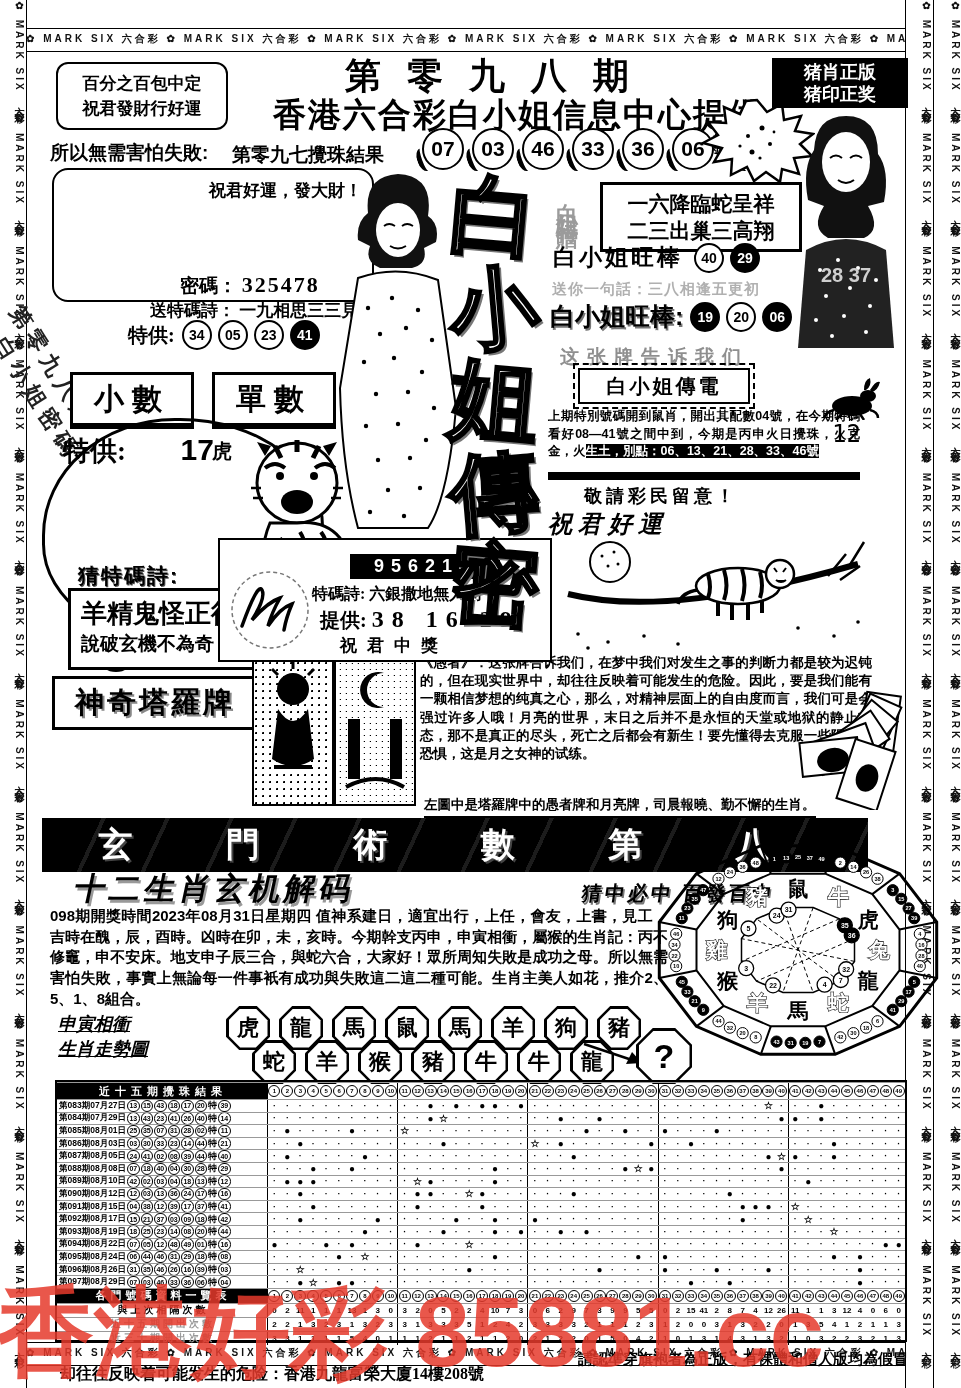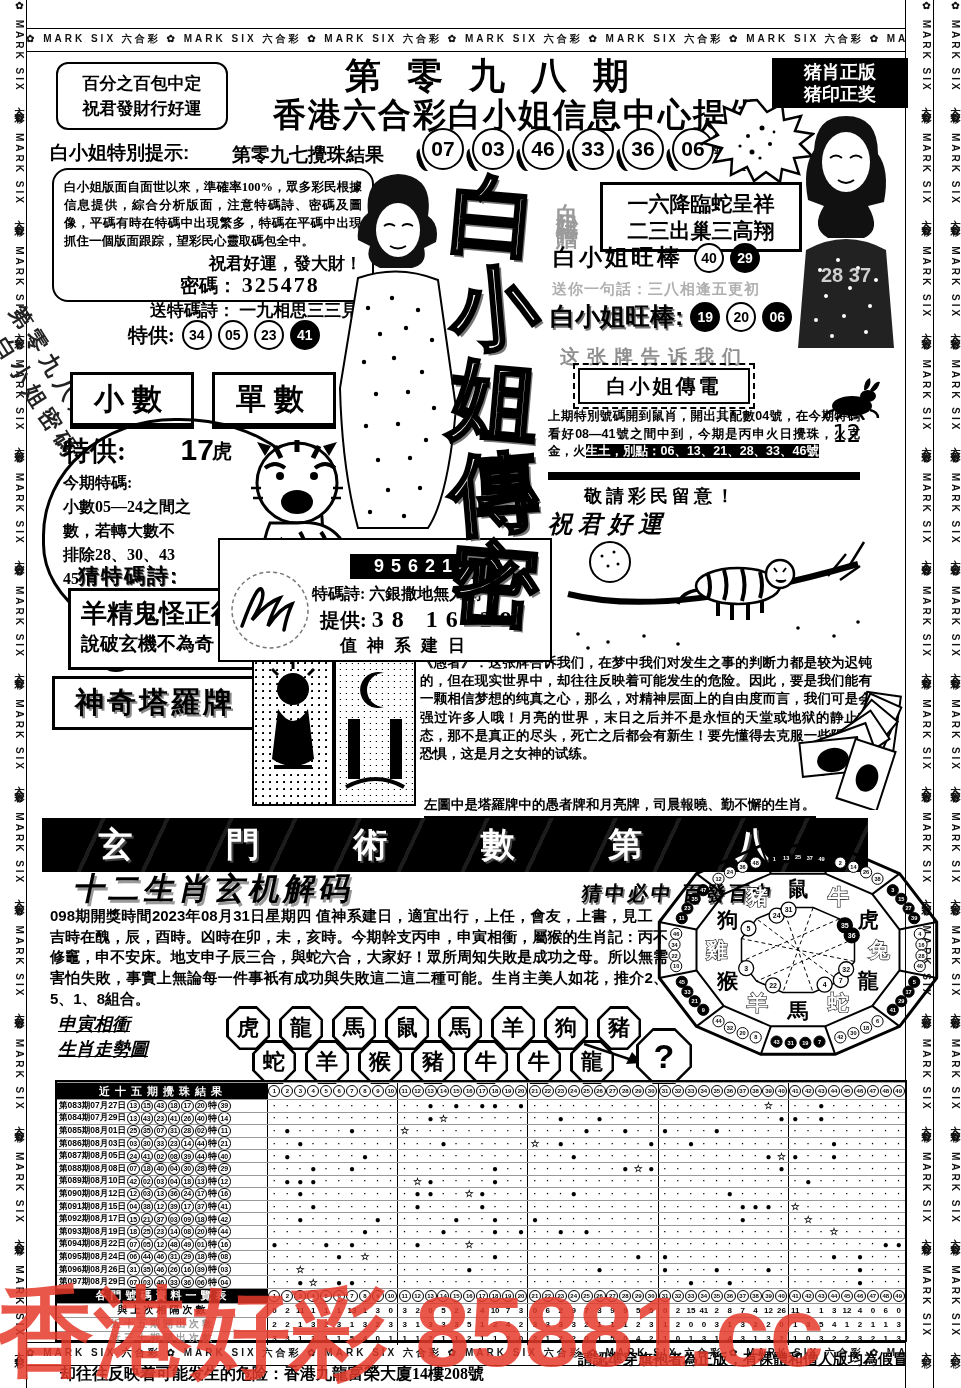--- a/index.html
+++ b/index.html
@@ -49,21 +49,21 @@
 <div class="abs vstrip" id="edge-right1" style="left:905px;top:0;width:27px;height:1388px;border-left:1.5px solid #000;">✿ MARK SIX 六合彩  ✿ MARK SIX 六合彩  ✿ MARK SIX 六合彩  ✿ MARK SIX 六合彩  ✿ MARK SIX 六合彩  ✿ MARK SIX 六合彩  ✿ MARK SIX 六合彩  ✿ MARK SIX 六合彩  ✿ MARK SIX 六合彩  ✿ MARK SIX 六合彩  ✿ MARK SIX 六合彩  ✿ MARK SIX 六合彩  </div>
 <div class="abs vstrip" id="edge-right2" style="left:933px;top:0;width:28px;height:1388px;border-left:1px solid #000;">✿ MARK SIX 六合彩  ✿ MARK SIX 六合彩  ✿ MARK SIX 六合彩  ✿ MARK SIX 六合彩  ✿ MARK SIX 六合彩  ✿ MARK SIX 六合彩  ✿ MARK SIX 六合彩  ✿ MARK SIX 六合彩  ✿ MARK SIX 六合彩  ✿ MARK SIX 六合彩  ✿ MARK SIX 六合彩  ✿ MARK SIX 六合彩  </div>
 <div class="abs hstrip" id="edge-bottom" style="left:26px;top:1342px;width:879px;height:22px;">✿ MARK SIX 六合彩  ✿ MARK SIX 六合彩  ✿ MARK SIX 六合彩  ✿ MARK SIX 六合彩  ✿ MARK SIX 六合彩  ✿ MARK SIX 六合彩  ✿ MARK SIX 六合彩  ✿ MARK SIX 六合彩  ✿ MARK SIX 六合彩  </div>
 
 <div class="abs" style="left:56px;top:62px;width:168px;height:64px;border:2.5px solid #000;border-radius:12px;display:flex;flex-direction:column;align-items:center;justify-content:center;font-weight:bold;font-size:17px;line-height:1.5;">
   <span>百分之百包中定</span>
   <span>祝君發財行好運</span>
 </div>
 <div class="abs brush" style="left:280px;top:52px;width:440px;text-align:center;font-size:36px;letter-spacing:26px;">第零九八期</div>
 <div class="abs brush" style="left:218px;top:93px;width:600px;text-align:center;font-size:33px;letter-spacing:2px;">香港六合彩白小姐信息中心提供</div>
-<div class="abs" style="left:50px;top:140px;font-size:19px;font-weight:bold;">白小姐特別提示:</div>
+<div class="abs" style="left:50px;top:140px;font-size:19px;font-weight:bold;">所以無需害怕失敗:</div>
 <div class="abs" style="left:232px;top:142px;font-size:19px;font-weight:bold;">第零九七攪珠結果</div>
 <div class="abs" id="result-balls" style="left:418px;top:128px;display:flex;align-items:center;">
     <span class="ball big">07</span>
     <span class="ball big">03</span>
     <span class="ball big">46</span>
     <span class="ball big">33</span>
     <span class="ball big">36</span>
     <span class="ball big">06</span>
   </div>
 <div class="abs" style="left:712px;top:133px;width:22px;font-size:10px;font-weight:bold;line-height:1.1;text-align:center;">特別號碼</div>
@@ -103,21 +103,20 @@
       <circle cx="84" cy="196" r="2"></circle>
       <circle cx="30" cy="210" r="2"></circle>
       <circle cx="58" cy="206" r="2"></circle>
       <circle cx="80" cy="222" r="2"></circle>
       <circle cx="46" cy="226" r="2"></circle>
     </g>
   <text x="60" y="172" font-size="20" font-weight="bold" fill="#cfcfcf" text-anchor="middle" id="photo-num-text">28 37</text>
 </svg>
 
 <div class="abs" style="left:52px;top:168px;width:322px;height:134px;border:2.5px solid #000;border-radius:16px;padding:8px 10px;box-sizing:border-box;">
-  <div class="brush" style="font-size:12.5px;line-height:1.45;text-align:justify;">白小姐版面自面世以來，準確率100%，眾多彩民根據信息提供，綜合分析版面，注意特碼詩、密碼及圖像，平碼有時在特碼中出現繁多，特碼在平碼中出現抓住一個版面跟踪，望彩民心靈取碼包全中。</div>
   <div class="brush" style="font-size:17px;text-align:right;margin-top:1px;">祝君好運，發大財！</div>
 </div>
 
 <div class="abs brush" style="left:180px;top:272px;font-size:19px;">
   <span>密碼：</span>
   <span style="font-size:22px;letter-spacing:2px;">325478</span>
 </div>
 <div class="abs brush" style="left:150px;top:299px;font-size:17px;">
   <span>送特碼詩：</span>
   <span>一九相思三三見</span>
@@ -134,27 +133,20 @@
 <div class="abs brush" style="left:28px;top:300px;transform:rotate(58deg);transform-origin:left top;font-size:22px;letter-spacing:6px;color:#222;">
   <div>第零九八期</div>
   <div style="margin-left:18px;">白小姐密碼</div>
 </div>
 
 <div class="abs box" style="left:70px;top:372px;width:118px;height:48px;border-width:3px;border-bottom-width:6px;display:flex;align-items:center;justify-content:center;font-size:30px;font-weight:bold;letter-spacing:8px;">小數</div>
 <div class="abs box" style="left:212px;top:372px;width:118px;height:48px;border-width:3px;border-bottom-width:6px;display:flex;align-items:center;justify-content:center;font-size:30px;font-weight:bold;letter-spacing:8px;">單數</div>
 <div class="abs" style="left:42px;top:418px;width:282px;height:230px;border:3px solid #000;border-radius:48% 52% 46% 54%/52% 48% 54% 46%;padding:12px 18px;box-sizing:border-box;">
   <span class="brush" style="font-size:27px;">特供:</span>
   <span style="font-size:30px;font-weight:bold;margin-left:50px;">17</span>
-  <div class="brush" style="font-size:16px;line-height:1.5;margin-top:2px;" id="cloud-lines">
-      <div>今期特碼:</div>
-      <div>小數05—24之間之</div>
-      <div>數，若轉大數不</div>
-      <div>排除28、30、43</div>
-      <div>45</div>
-    </div>
 </div>
 <div class="abs" style="left:100px;top:648px;width:26px;height:18px;border:3px solid #000;border-radius:50%;"></div>
 <div class="abs brush" style="left:212px;top:438px;font-size:20px;">虎</div>
 <svg class="abs" style="left:235px;top:428px;" width="130" height="185" viewBox="0 0 130 185">
   <circle cx="62" cy="55" r="40" fill="#fff" stroke="#000" stroke-width="3"></circle>
   <path d="M30,28 l-8,-14 14,4z M94,28 l8,-14 -14,4z" fill="#000"></path>
   <path d="M30,40 q10,-8 20,0 M80,40 q10,-8 20,0" stroke="#000" stroke-width="4" fill="none"></path>
   <circle cx="45" cy="48" r="4" fill="#000"></circle>
     <circle cx="79" cy="48" r="4" fill="#000"></circle>
   <ellipse cx="62" cy="74" rx="16" ry="12" fill="#000"></ellipse>
@@ -214,21 +206,21 @@
 <div class="abs box" style="left:218px;top:538px;width:330px;height:120px;border-width:2.5px;">
   <div class="abs inv" style="left:130px;top:14px;width:150px;height:25px;display:flex;align-items:center;justify-content:center;font-size:18px;font-weight:bold;letter-spacing:7px;">956214</div>
   <div class="abs brush" style="left:92px;top:44px;font-size:16px;">
     <span>特碼詩:</span>
     <span>六銀撒地無人問</span>
   </div>
   <div class="abs brush" style="left:100px;top:66px;font-size:20px;">
     <span>提供:</span>
     <span style="font-size:24px;font-weight:bold;letter-spacing:8px;">38 16 29</span>
   </div>
-  <div class="abs brush" style="left:120px;top:94px;font-size:17px;letter-spacing:10px;">值神系建日</div>
+  <div class="abs brush" style="left:120px;top:94px;font-size:17px;letter-spacing:10px;">祝君中獎</div>
   <svg class="abs" style="left:8px;top:28px;" width="85" height="85" viewBox="0 0 85 85">
     <circle cx="42" cy="42" r="38" fill="none" stroke="#777" stroke-width="1.5" stroke-dasharray="4 3"></circle>
     <path d="M14,58 Q30,14 34,22 Q38,30 24,52 Q40,34 52,30 Q44,44 40,58 Q52,40 64,36 Q58,50 56,62" fill="none" stroke="#000" stroke-width="3.5" stroke-linecap="round"></path>
   </svg>
 </div>
 
 <svg class="abs" style="left:328px;top:168px;" width="135" height="365" viewBox="0 0 135 365">
   <path d="M40,45 Q36,8 70,6 Q106,8 100,48 Q112,56 108,74 L96,80 Q100,96 84,100 L52,100 Q36,94 42,78 L30,72 Q28,54 40,45" fill="#111"></path>
   <ellipse cx="70" cy="62" rx="22" ry="27" fill="#fff"></ellipse>
   <path d="M56,58 q5,-4 11,0 M74,58 q5,-4 11,0" stroke="#000" stroke-width="1.8" fill="none"></path>

